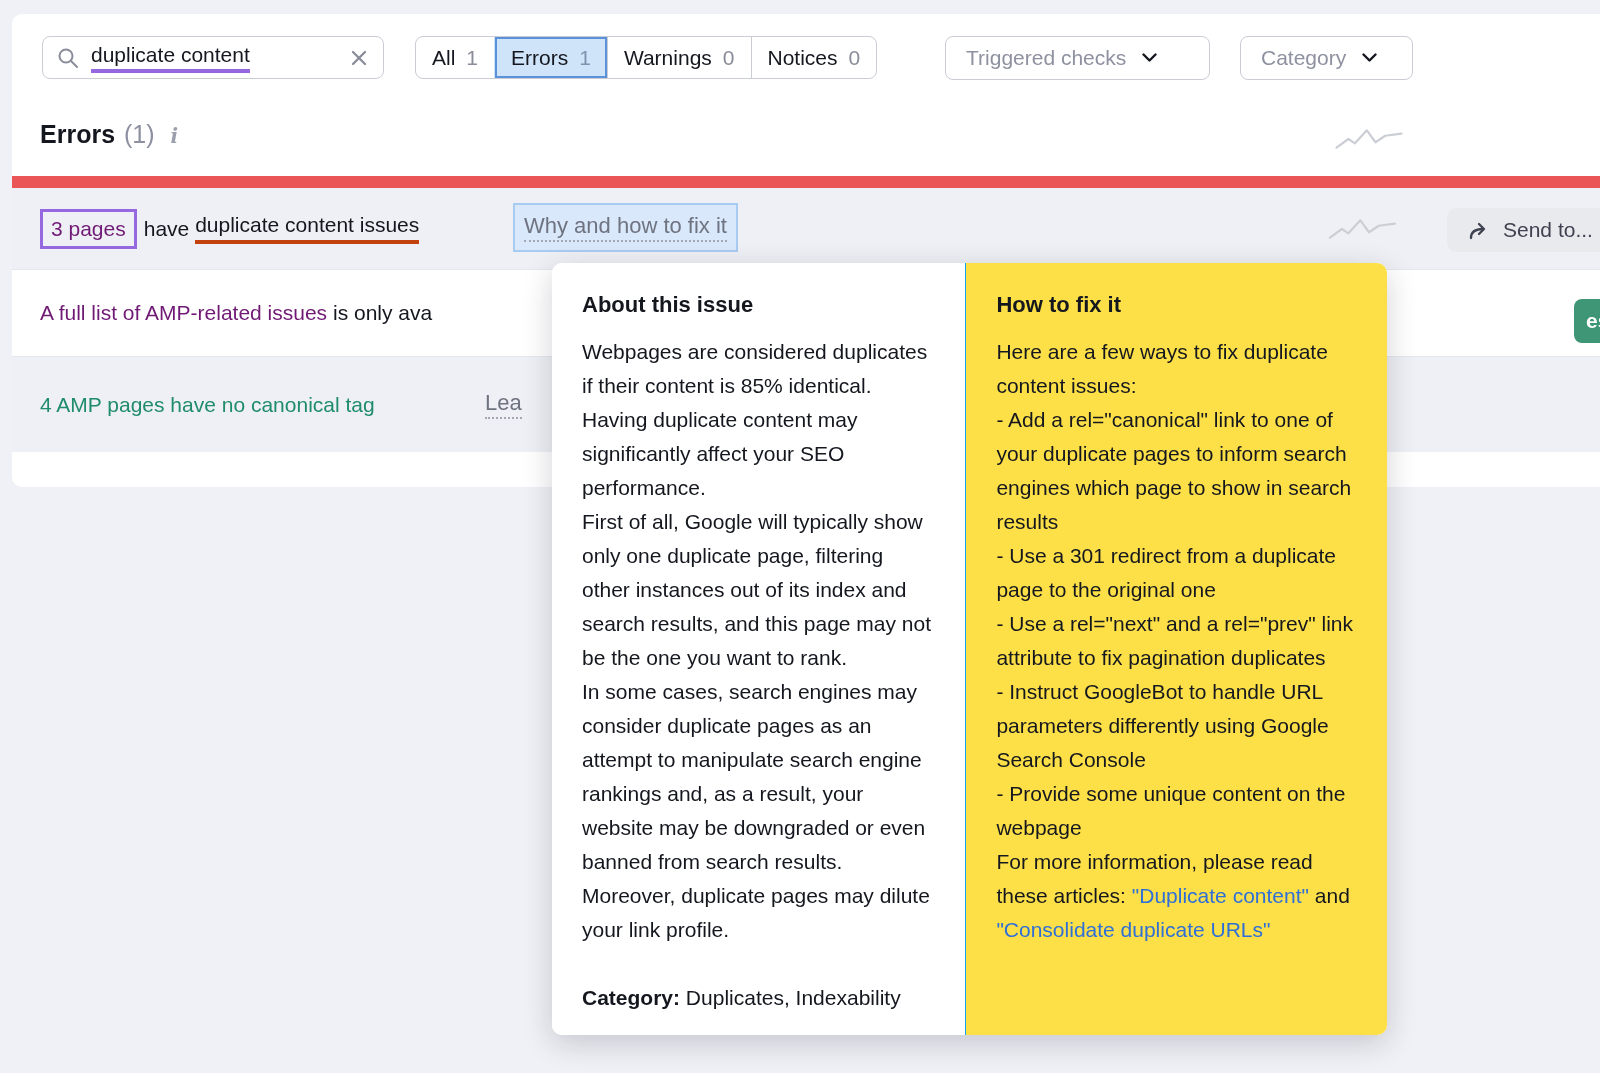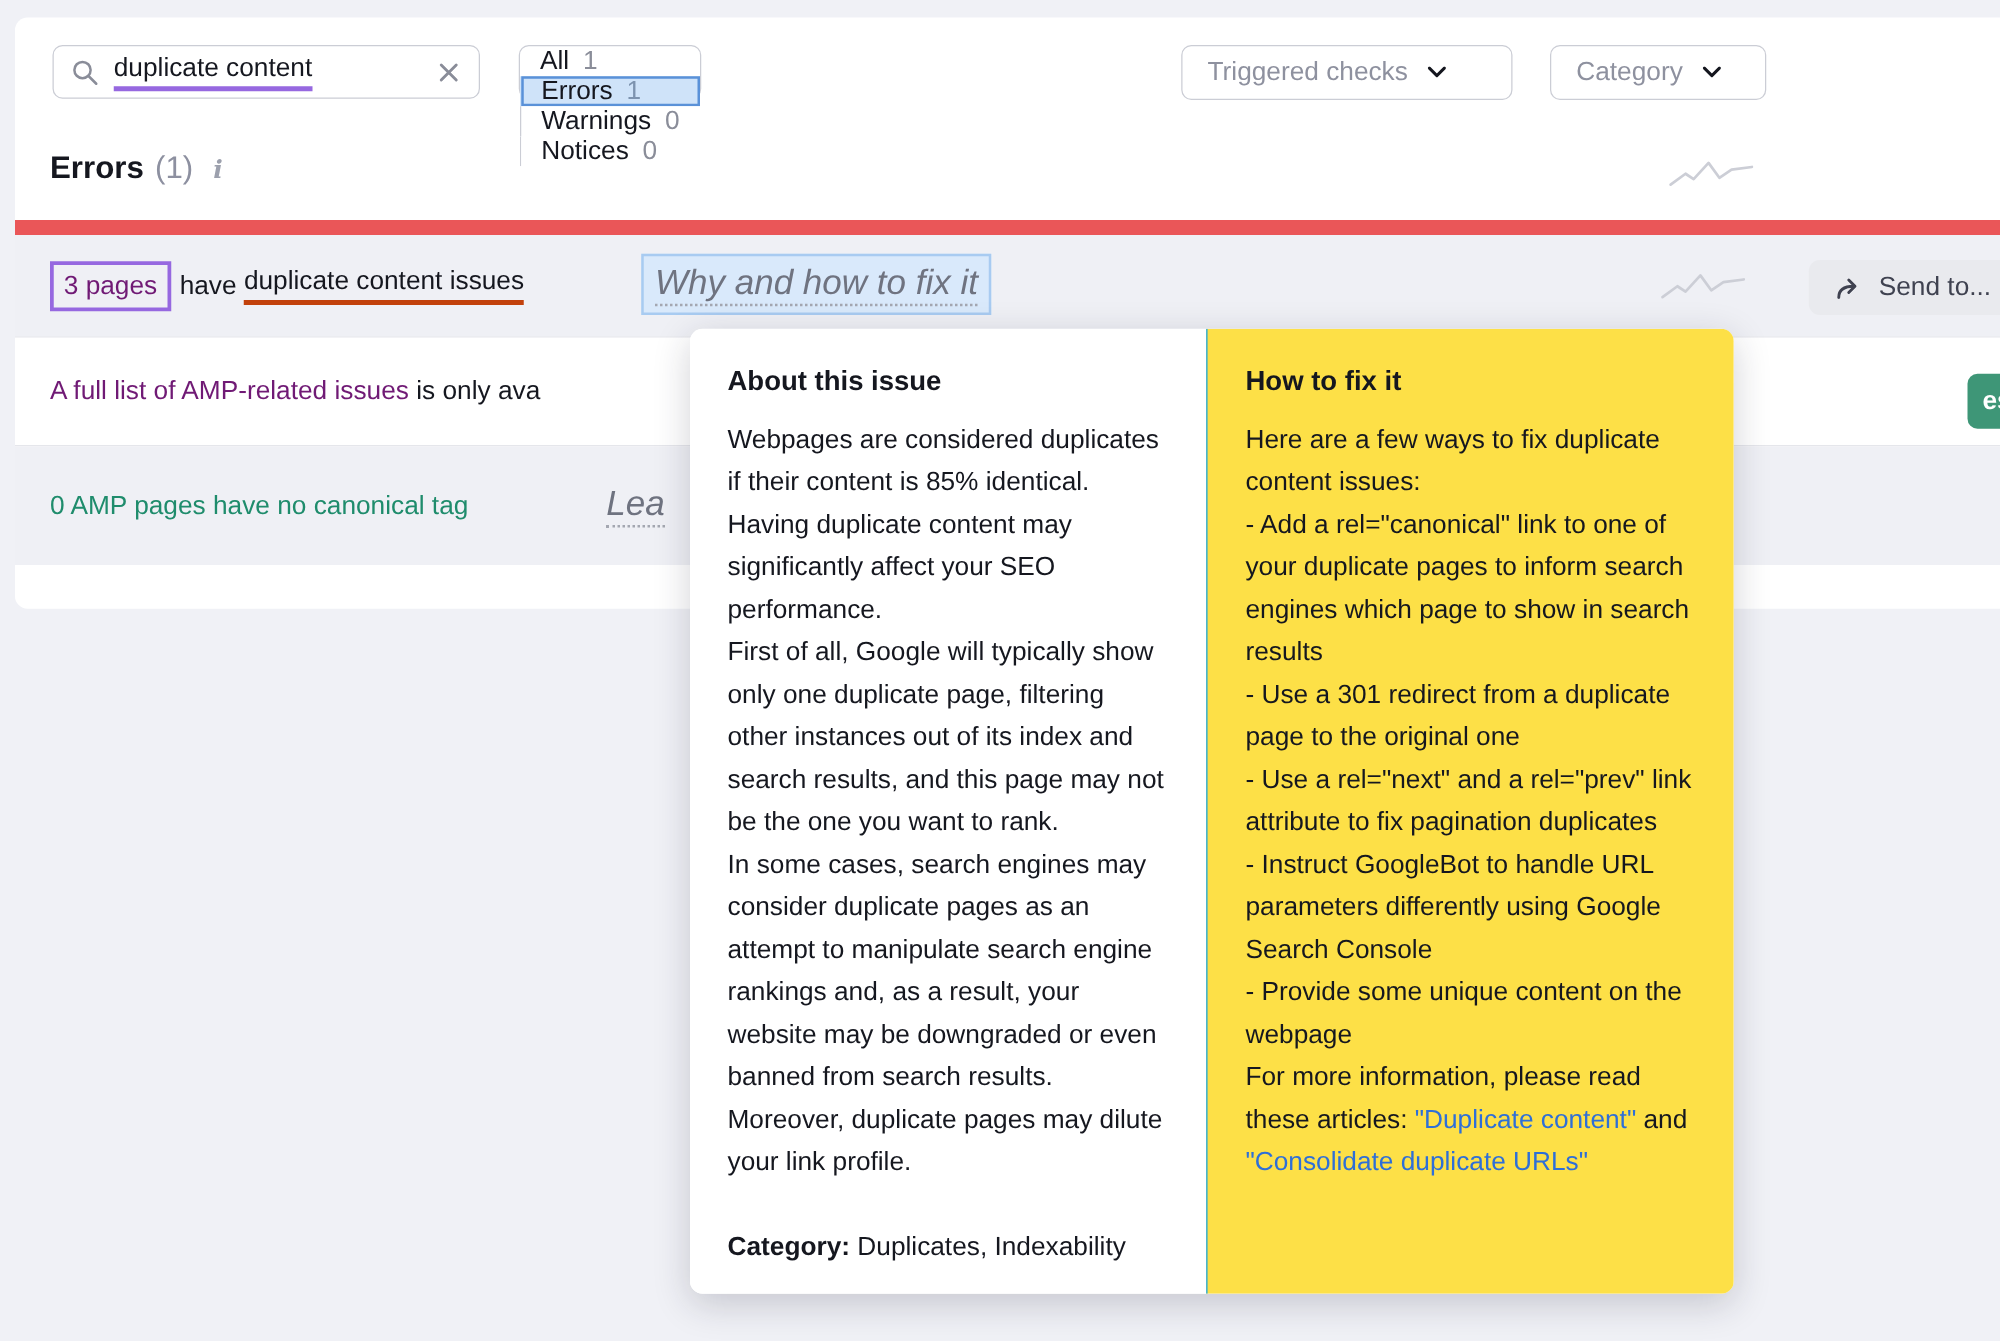--- a/index.html
+++ b/index.html
@@ -24,21 +24,21 @@
     border:1px solid #CBCDD5; border-radius:8px; background:#fff;
     display:flex; align-items:center; padding:4px 14px;
   }
   .search-box .mag { flex:0 0 auto; margin-right:12px; display:flex; }
   .search-text { font-size:21px; color:#15171F; border-bottom:4px solid #9668E0; padding-bottom:2px; white-space:nowrap; }
   .search-clear { margin-left:auto; display:flex; cursor:pointer; }
 
   
   .tabs {
     position:absolute; left:403px; top:22px; height:43px;
-    display:flex; border:1px solid #CBCDD5; border-radius:8px; background:#fff;flex-direction:column;
+    display:flex; border:1px solid #CBCDD5; border-radius:8px; background:#fff;
   }
   .tab {
     display:flex; align-items:center; padding:0 16px; font-size:21px; color:#15171F;
     border-left:1px solid #CBCDD5; cursor:pointer; white-space:nowrap;
   }
   .tab:first-child { border-left:none; border-radius:7px 0 0 7px; }
   .tab:last-child { border-radius:0 7px 7px 0; }
   .tab .cnt { color:#8A8D99; margin-left:11px; }
   .tab.selected {
     background:#CFE3F9; box-shadow:inset 0 0 0 2px #5A91D8; border-left-color:transparent;
@@ -80,21 +80,21 @@
   .purple-box {
     border:3px solid #9668E0; padding:5px 8px; display:inline-flex; margin-right:7px;
   }
   .u-purple { border-bottom:4px solid #c2410c; padding-bottom:3px; }
 
   .why-box {
     position:absolute; left:501px; top:15px; height:49px;
     background:#D9E9FB; border:2px solid #A8CBF1; display:flex; align-items:center; padding:0 9px;
     cursor:pointer;
   }
-  .dashed-link { font-size:28px; color:#6F7380; border-bottom:2px dotted #A4A7B1; padding-bottom:1px; white-space:nowrap; cursor:pointer;font-style:italic; }
+  .dashed-link { font-size:22px; color:#6F7380; border-bottom:2px dotted #A4A7B1; padding-bottom:1px; white-space:nowrap; cursor:pointer; }
 
   .send-btn {
     position:absolute; left:1435px; top:20px; height:44px;
     background:#E9EAEE; border-radius:9px; display:flex; align-items:center; padding:0 20px;
     font-size:21px; color:#3F4250; white-space:nowrap; cursor:pointer; width:200px;
   }
   .send-btn .ic { margin-right:12px; display:flex; }
 
   .green-text { color:#1F8C6C; }
   .mini-green-btn {
@@ -220,21 +220,21 @@
       <div class="row-inner">
         <a class="link-blue">A full list of AMP-related issues</a>&nbsp;<span>is only ava</span>
       </div>
       <div class="mini-green-btn">
         <span>es</span>
       </div>
     </div>
 
     <div class="row row3">
       <div class="row-inner">
-        <span class="green-text">0 AMP pages have no canonical tag</span>
+        <span class="green-text">4 AMP pages have no canonical tag</span>
       </div>
       <div class="learn-pos">
         <span class="dashed-link">Lea</span>
       </div>
     </div>
   </div>
 
   <div class="tooltip">
     <div class="tt-col tt-left">
       <div class="tt-title">About this issue</div>

